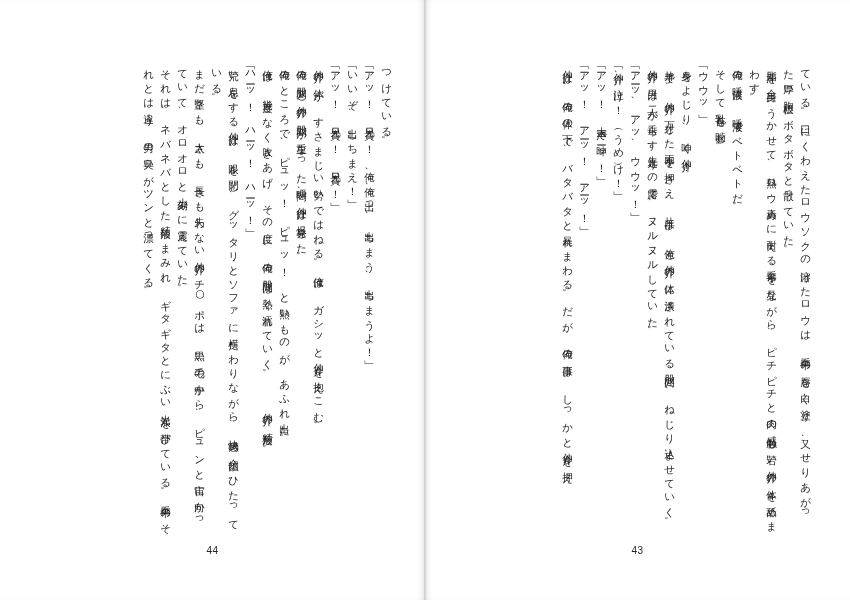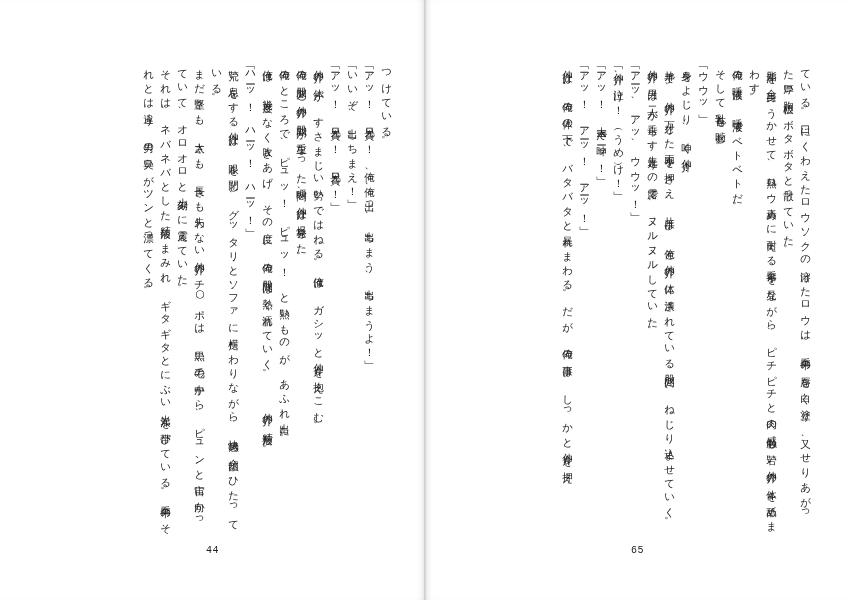--- a/index.html
+++ b/index.html
@@ -54,21 +54,21 @@
   }
   .page.right .textblock {
     right: 36px;
     left: 28px;
   }
   .folio {
     position: absolute;
     bottom: 44px;
     width: 100%;
     text-align: center;
-    font-family: Liberation Mono, monospace;
+    font-family: Liberation Sans, sans-serif;
     font-size: 10px;
     color: #222;
     letter-spacing: 0.05em;
   }
   .gutter {
     position: absolute;
     top: 0;
     left: 424px;
     width: 2px;
     height: 600px;
@@ -103,17 +103,17 @@
 そして乳首を噛む。
 「ウウッ」
 身をよじり、呻く伸介！
 片手で、伸介の万才した両手を押さえ、片手は、俺と伸介の体に潰されている股間に、ねじり込ませていく。
 伸介の男は二人が垂らす先走りの露で、ヌルヌルしていた。
 「アーッ、アッ、ウウッ！」
 「伸介、泣け！　（うめ）け！」
 「アッ！　大声で呻ーッ！」
 「アッ！　アーッ！　アーッ！」
 伸介は、俺の体の下で、バタバタと暴れまわる。だが、俺の事は、しっかと伸介を押え</div>
-    <div class="folio">65</div>
+    <div class="folio">43</div>
   </div>
 
   <div class="gutter"></div>
 </div>
 
 </body></html>

